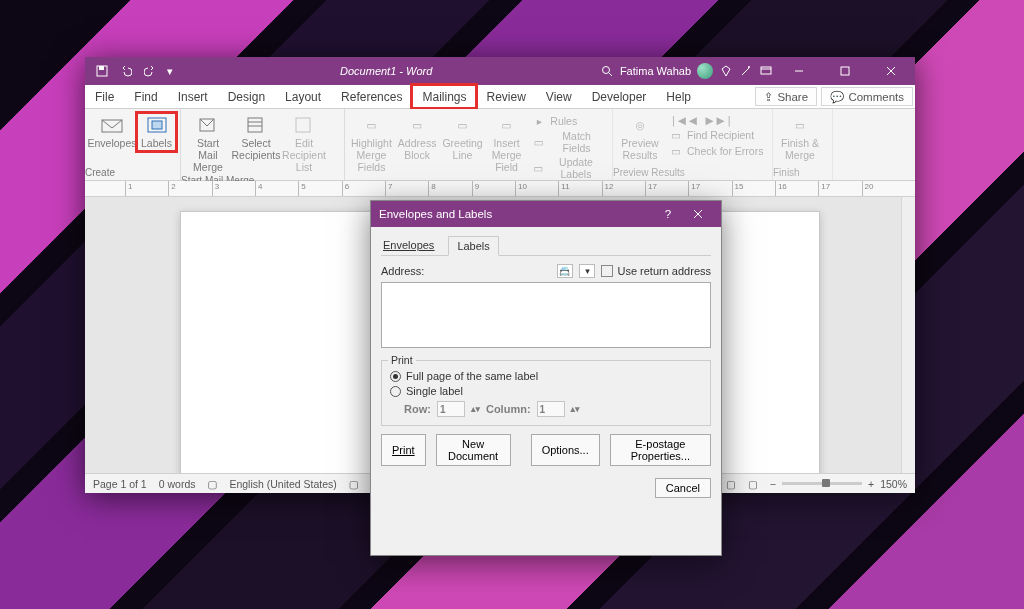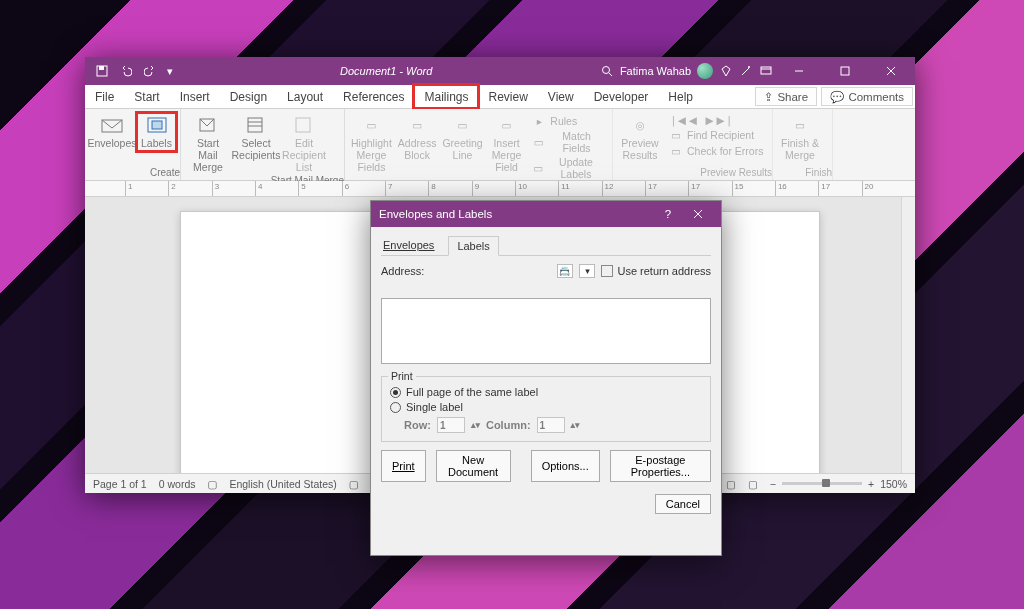--- a/index.html
+++ b/index.html
@@ -28,21 +28,21 @@
   .tabs { height: 24px; background: #fff; border-bottom: 1px solid #d0d0d0; display: flex; align-items: stretch; font-size: 12px; color: #444; }
   .tab { padding: 0 10px; display:flex; align-items:center; cursor:pointer; }
   .tab.active { background: #fff; }
   .tabs .spacer { flex: 1; }
   .actionbtn { padding: 0 8px; display:flex;align-items:center;gap:4px;color:#555;font-size:11.5px; border:1px solid #d6d6d6; margin:2px 2px; background:#fdfdfd; cursor:pointer;}
   .highlight-red { outline: 3px solid #e52f2f; outline-offset: -1px; }
   
   .ribbon { height: 72px; background: #f4f4f4; border-bottom: 1px solid #cfcfcf; display:flex; align-items:stretch; font-size: 10.5px; color:#6a6a6a;}
   .group { border-right:1px solid #dcdcdc; display:flex; flex-direction:column; }
   .group .items { flex:1; display:flex; align-items:flex-start; padding: 4px 4px 0; gap: 2px; }
-  .group .glabel { text-align:right; font-size:10px; color:#777; padding-bottom:2px;}
+  .group .glabel { text-align:left; font-size:10px; color:#777; padding-bottom:2px;}
   .rbtn { width: 46px; text-align:center; display:flex; flex-direction:column; align-items:center; gap:2px; padding: 2px 2px; cursor:pointer; color:#7a7a7a;}
   .rbtn.small { width: auto; flex-direction:row; gap:4px; padding:1px 4px; font-size:10.5px;}
   .rbtn .ribicon { width:24px; height:20px; display:flex; align-items:center;justify-content:center;}
   .rbtn.small .ribicon { width:14px; height:14px; }
   .stack { display:flex; flex-direction:column; gap:0px; }
   
   .ruler { height: 16px; background: #f8f8f8; border-bottom:1px solid #d0d0d0; position:relative; font-size:8px; color:#888; overflow:hidden;}
   .ruler .ticks { position:absolute; left: 40px; right:10px; top:0; bottom:0; display:flex;}
   .ruler .t { flex:1; border-left:1px solid #bbb; position:relative;}
   .ruler .t span{position:absolute;top:1px;left:2px;}
@@ -59,21 +59,21 @@
 
   
   .dialog { position:absolute; left: 370px; top: 200px; width: 352px; height: 356px; background:#f0f0f0; border:1px solid #888; box-shadow: 0 8px 30px rgba(0,0,0,.5); font-size:11px; color:#333;}
   .dlg-title { height: 26px; background:#813a83; color:#fff; display:flex; align-items:center; padding: 12px 8px; font-size:11.5px;}
   .dlg-title .spacer{flex:1;}
   .dlg-title .dbtn{width:30px;height:26px;display:flex;align-items:center;justify-content:center;cursor:pointer;}
   .dlg-body { padding: 8px 10px; }
   .dlg-tabs { display:flex; gap: 12px; border-bottom:1px solid #ccc; font-size:11px; margin-bottom:8px;}
   .dlg-tab { padding: 4px 2px; cursor:pointer; text-decoration: underline;}
   .dlg-tab.active { border:1px solid #ccc; border-bottom:1px solid #f0f0f0; background:#f0f0f0; position:relative; top:1px; text-decoration:none; padding:3px 8px;}
-  .addr-row{display:flex;align-items:center;gap:6px;margin-bottom:20px;justify-content:space-between;}
+  .addr-row{display:flex;align-items:center;gap:6px;margin-bottom:4px;justify-content:space-between;}
   .addr-row .spacer{flex:1;}
   .addr-row .tiny{width:16px;height:14px;border:1px solid #bbb;background:#fff;font-size:9px;display:flex;align-items:center;justify-content:center;}
   .chk{width:12px;height:12px;border:1px solid #888;display:inline-block;vertical-align:middle;}
   .addr-text { width:100%; height: 66px; border:1px solid #aaa; background:#fff; resize:none; font-size:11px; padding:2px 4px; overflow-y:scroll;}
   .panelset { display:flex; gap:10px; margin-top:10px;}
   .panel { border:1px solid #ccc; padding: 6px 8px 8px; position:relative; }
   .panel .ptitle{position:absolute; top:-7px; left:6px; background:#f0f0f0; padding:0 3px; font-size:10.5px;}
   .radio{display:flex;align-items:center;gap:5px;margin:3px 0;font-size:11px;}
   .rdot{width:11px;height:11px;border:1px solid #555;border-radius:50%;display:inline-flex;align-items:center;justify-content:center;}
   .rdot.on::after{content:"";width:5px;height:5px;background:#333;border-radius:50%;}
@@ -155,21 +155,21 @@
           <svg width="10" height="10">
             <line x1="1" y1="1" x2="9" y2="9" stroke="#fff"></line>
             <line x1="9" y1="1" x2="1" y2="9" stroke="#fff"></line>
           </svg>
         </div>
     </div>
   </div>
 
   <div class="tabs">
     <div class="tab">File</div>
-    <div class="tab">Start</div>
+    <div class="tab">Find</div>
     <div class="tab">Insert</div>
     <div class="tab">Design</div>
     <div class="tab">Layout</div>
     <div class="tab">References</div>
     <div class="tab active highlight-red">Mailings</div>
     <div class="tab">Review</div>
     <div class="tab">View</div>
     <div class="tab">Developer</div>
     <div class="tab">Help</div>
     <div class="spacer"></div>

